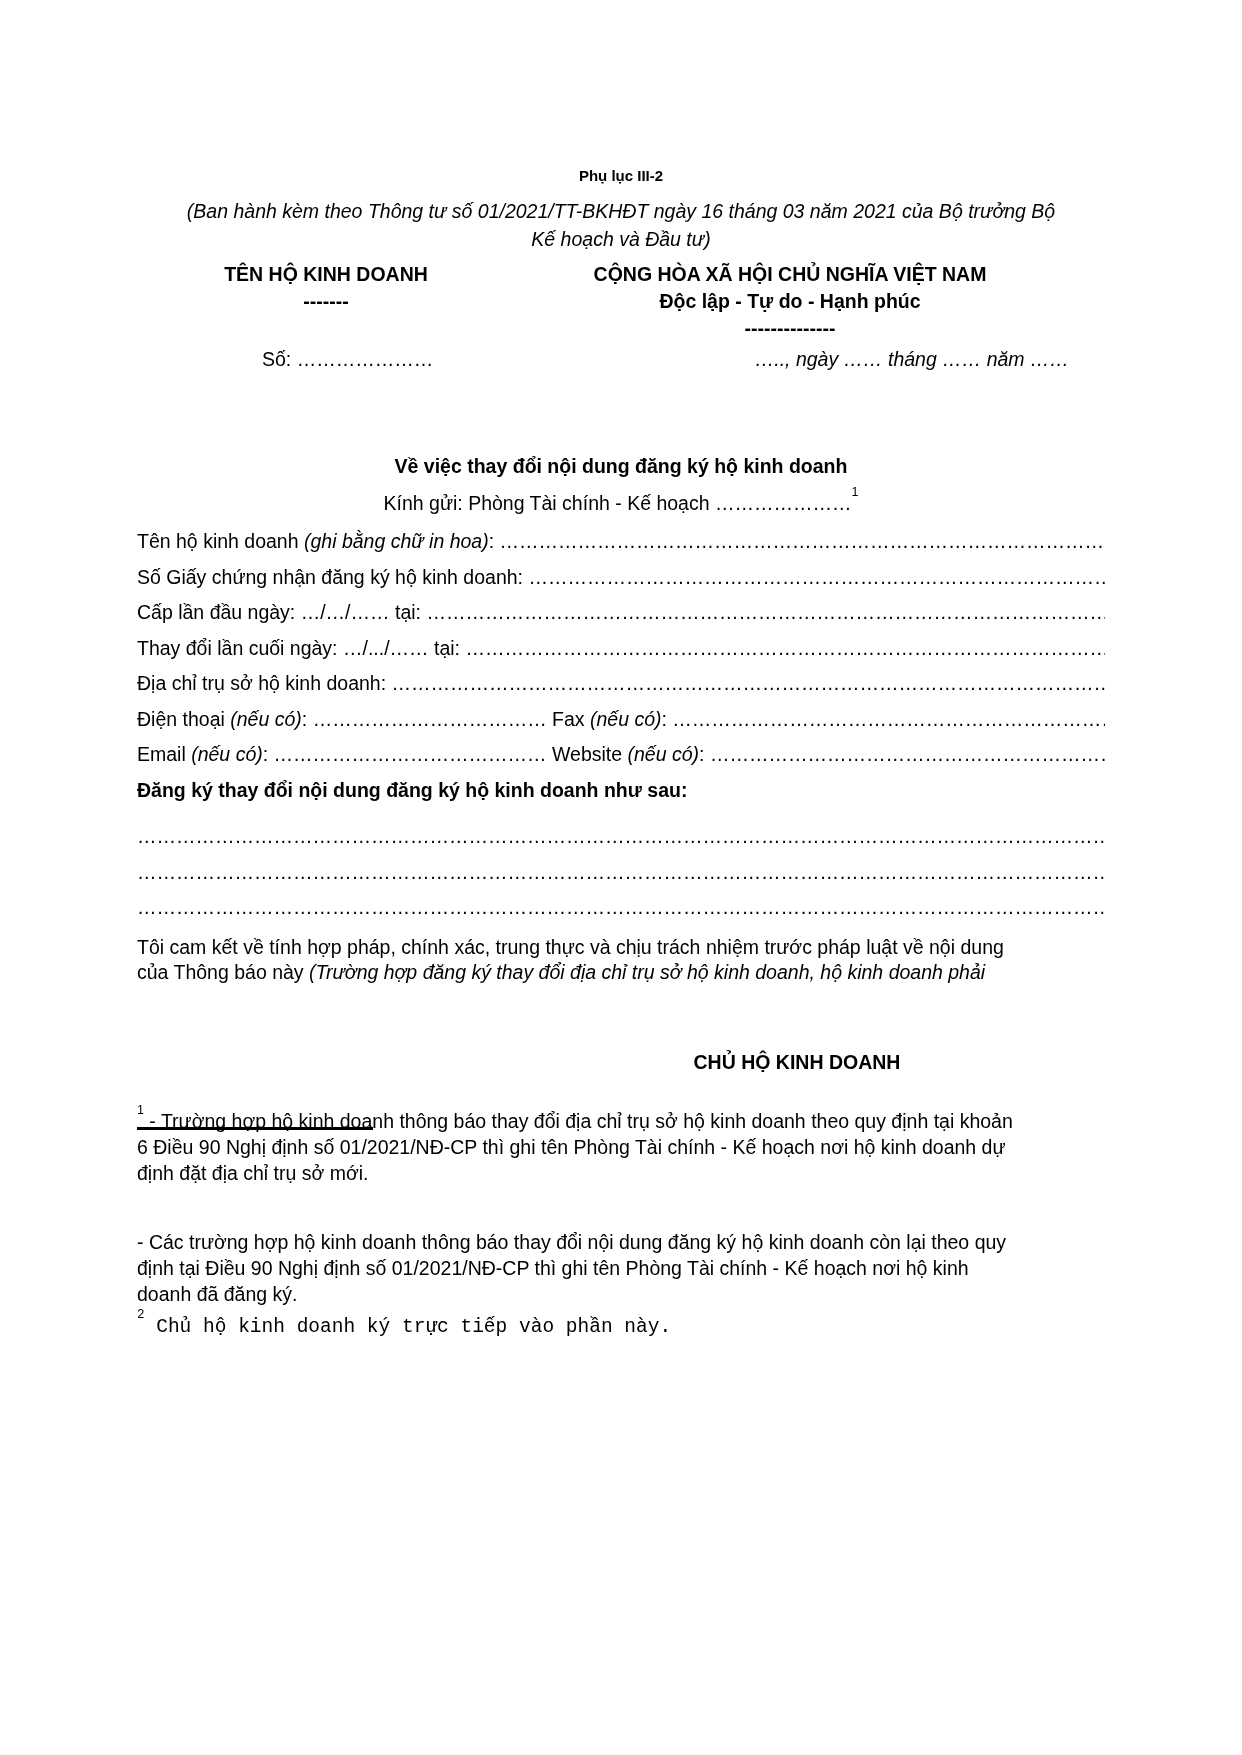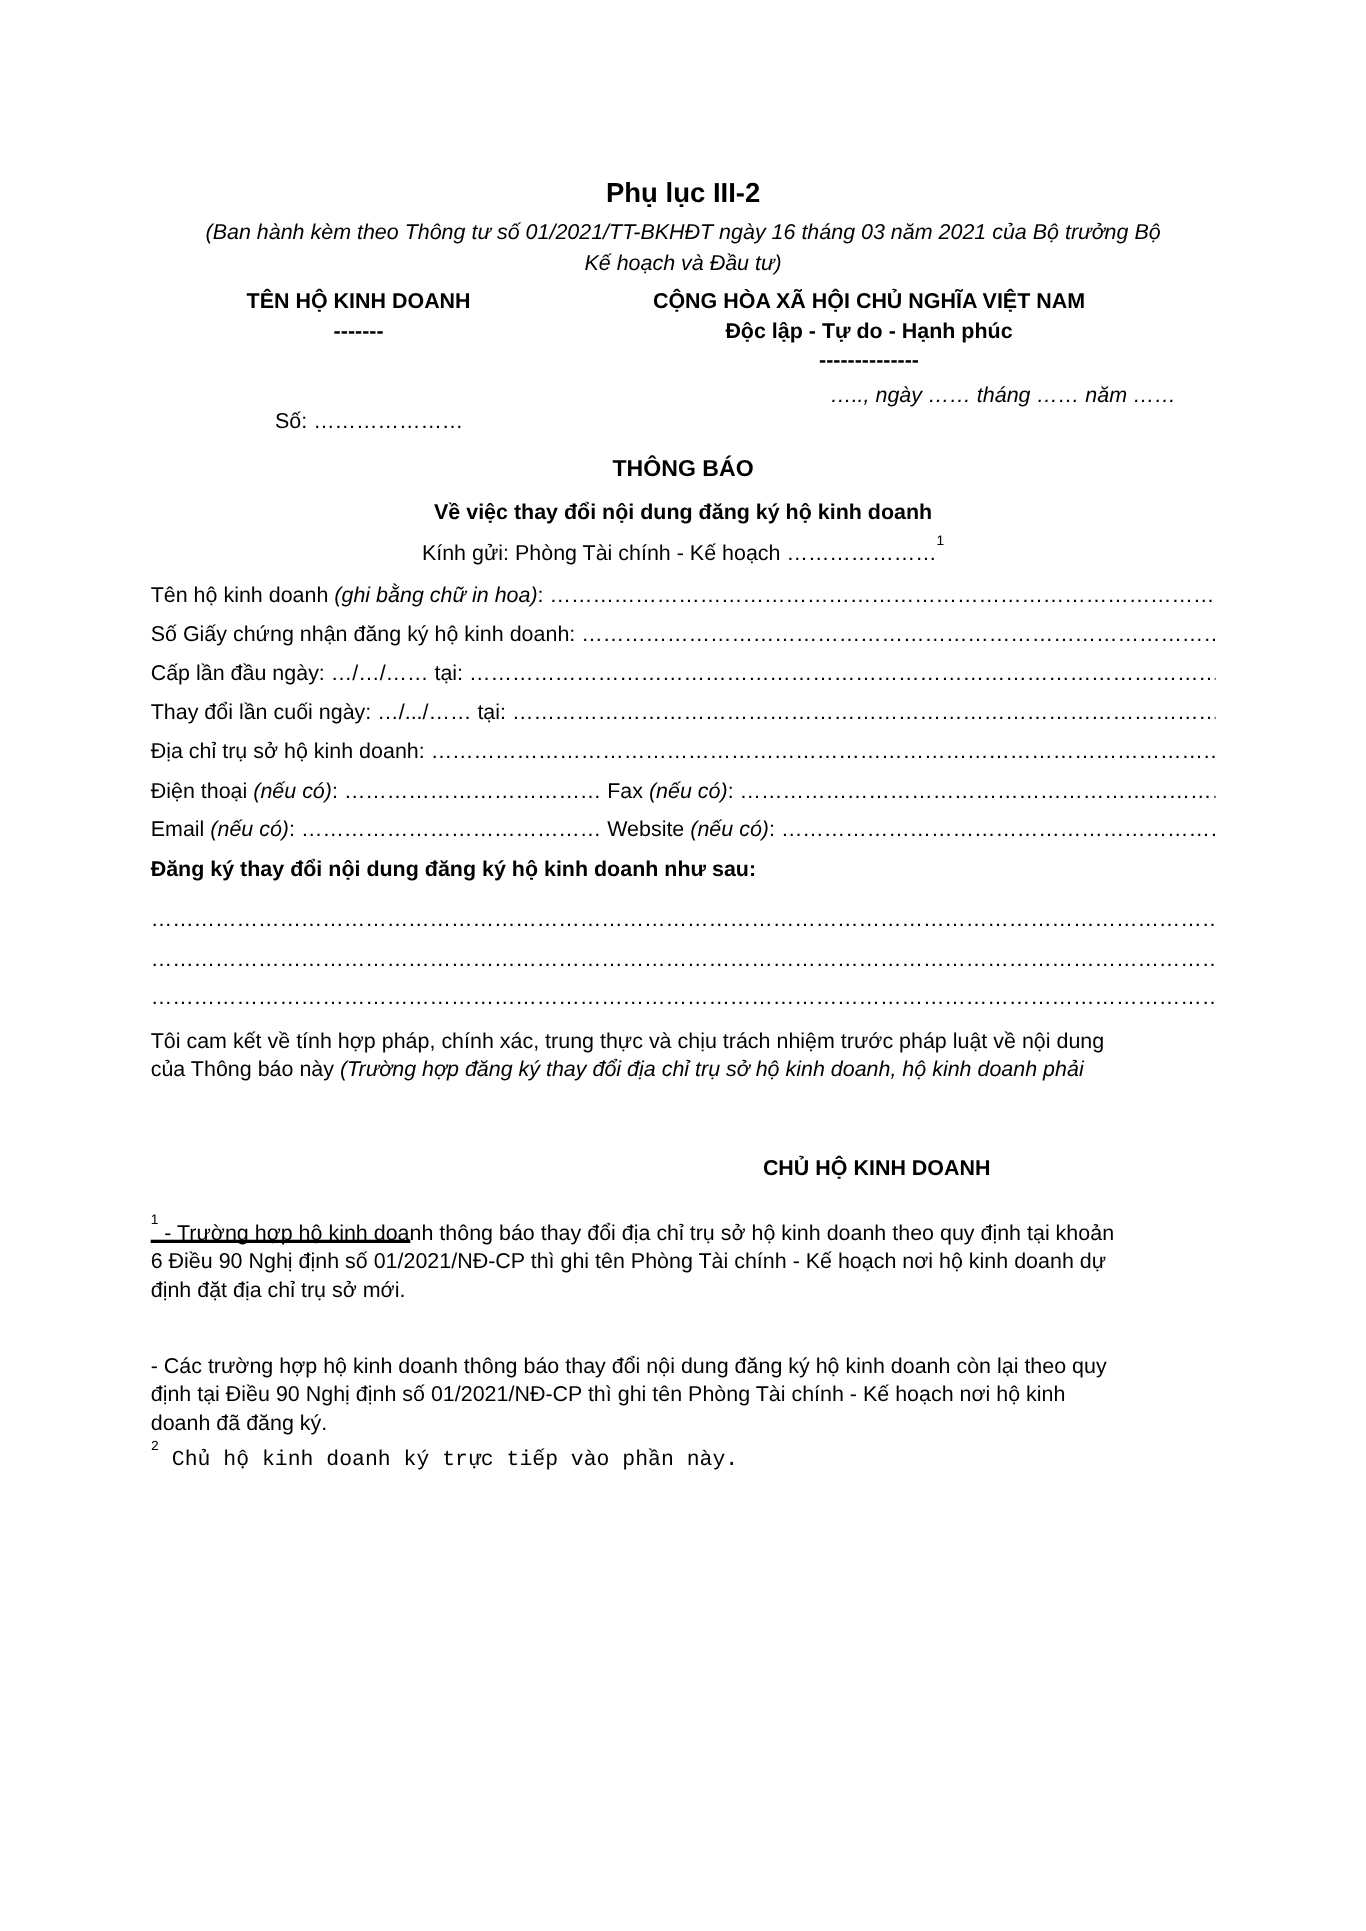--- a/index.html
+++ b/index.html
@@ -12,25 +12,25 @@
     font-size:19.5px;
     color:#000000;
     overflow:hidden;
   }
   .abs{position:absolute;}
   .b{font-weight:bold;}
   .i{font-style:italic;}
   .center{text-align:center;}
   .pre{white-space:pre;}
 
-  .title{top:163px;left:137px;width:968px;font-size:25px;line-height:26px;}
+  .title{top:163px;left:137px;width:968px;font-size:15px;line-height:26px;}
   .issued{top:197px;left:137px;width:968px;line-height:28px;}
   .hleft{top:261px;left:137px;width:378px;line-height:27px;}
   .hright{top:261px;left:500px;width:580px;line-height:27px;}
-  .soline{top:346px;left:250px;line-height:27px;margin-top:24px;}
+  .soline{top:346px;left:262px;line-height:27px;}
   .dateline{top:346px;right:173px;line-height:27px;}
   .noticetitle{top:413px;left:137px;width:968px;font-size:21px;line-height:27px;}
   .noticesubject{top:453px;left:137px;width:968px;line-height:27px;}
   .recipient{top:490px;left:137px;width:968px;line-height:27px;text-align:center;}
 
   .fields{top:524px;left:137px;width:968px;}
   .dottedblock{top:819px;left:137px;width:968px;}
   .fline{display:flex;height:35.5px;line-height:35.5px;white-space:pre;}
   .fill{flex:1 1 auto;overflow:hidden;white-space:pre;}
 
@@ -69,21 +69,20 @@
   <div class="abs hright b center">
     <div>CỘNG HÒA XÃ HỘI CHỦ NGHĨA VIỆT NAM</div>
     <div>Độc lập - Tự do - Hạnh phúc</div>
     <div>--------------</div>
   </div>
 
   <div class="abs soline pre"><span>Số: </span><span>…………………</span></div>
 
   <div class="abs dateline i pre">….., ngày …… tháng …… năm ……</div>
 
-  <div class="abs noticetitle b center">THÔNG BÁO</div>
 
   <div class="abs noticesubject b center">Về việc thay đổi nội dung đăng ký hộ kinh doanh</div>
 
   <div class="abs recipient center pre"><span>Kính gửi: Phòng Tài chính - Kế hoạch </span><span>…………………</span><sup>1</sup></div>
 
   <div class="abs fields">
     <div class="fline"><span>Tên hộ kinh doanh </span><span class="i">(ghi bằng chữ in hoa)</span><span>: </span><span class="fill">…………………………………………………………………………………………………………………………………………………………………………………………</span></div>
     <div class="fline"><span>Số Giấy chứng nhận đăng ký hộ kinh doanh: </span><span class="fill">…………………………………………………………………………………………………………………………………………………………………………………………</span></div>
     <div class="fline"><span>Cấp lần đầu ngày: </span><span>…/…/……</span><span> tại: </span><span class="fill">…………………………………………………………………………………………………………………………………………………………………………………………</span></div>
     <div class="fline"><span>Thay đổi lần cuối ngày: </span><span>…/.../……</span><span> tại: </span><span class="fill">…………………………………………………………………………………………………………………………………………………………………………………………</span></div>

